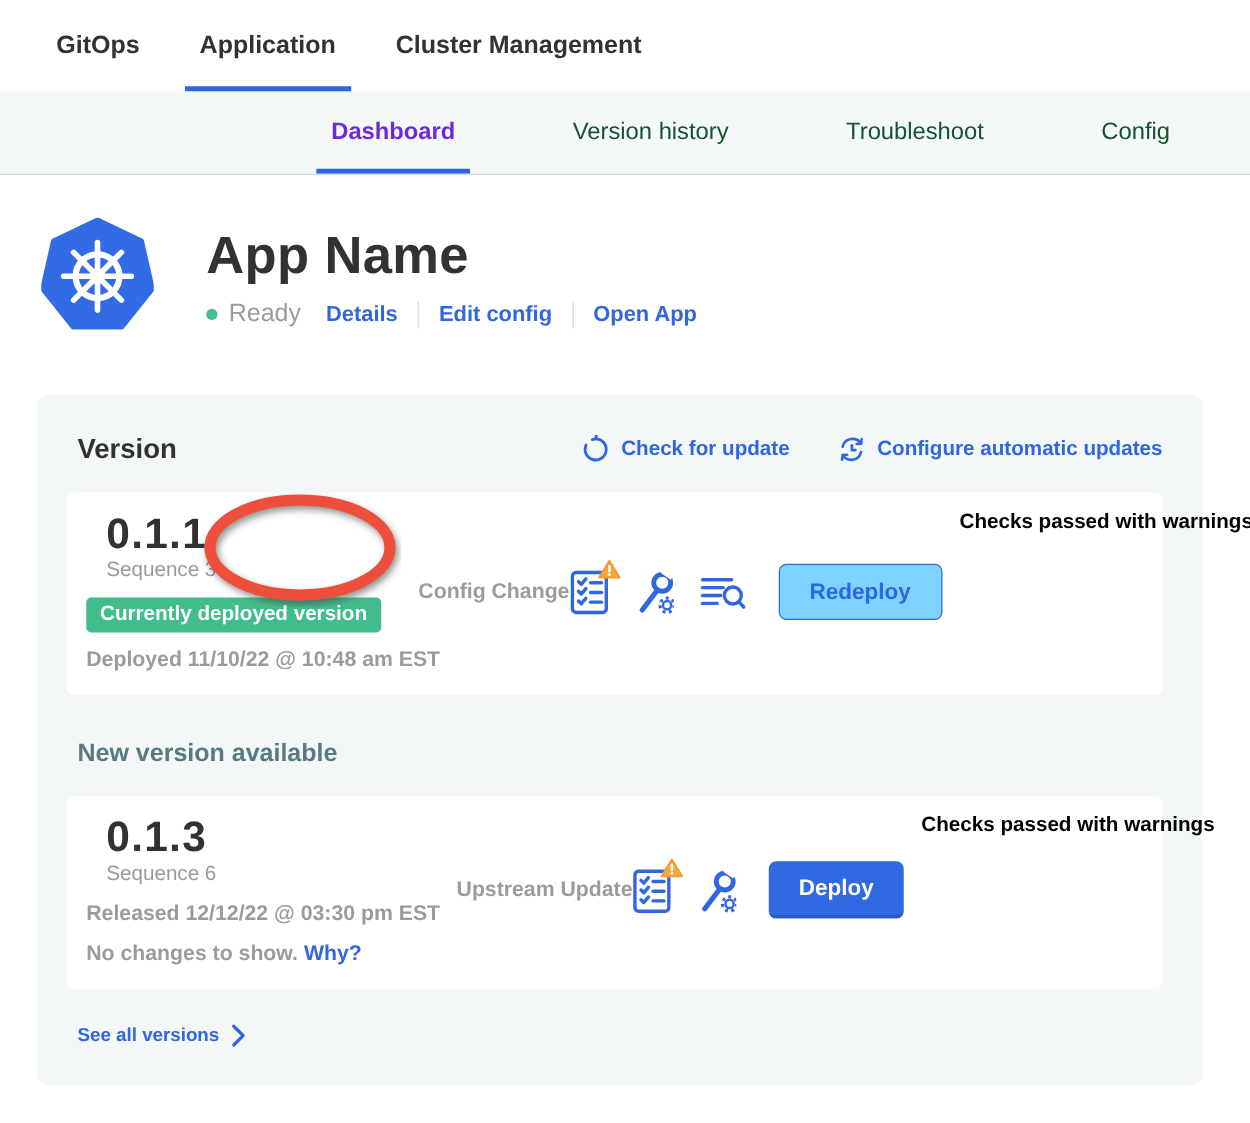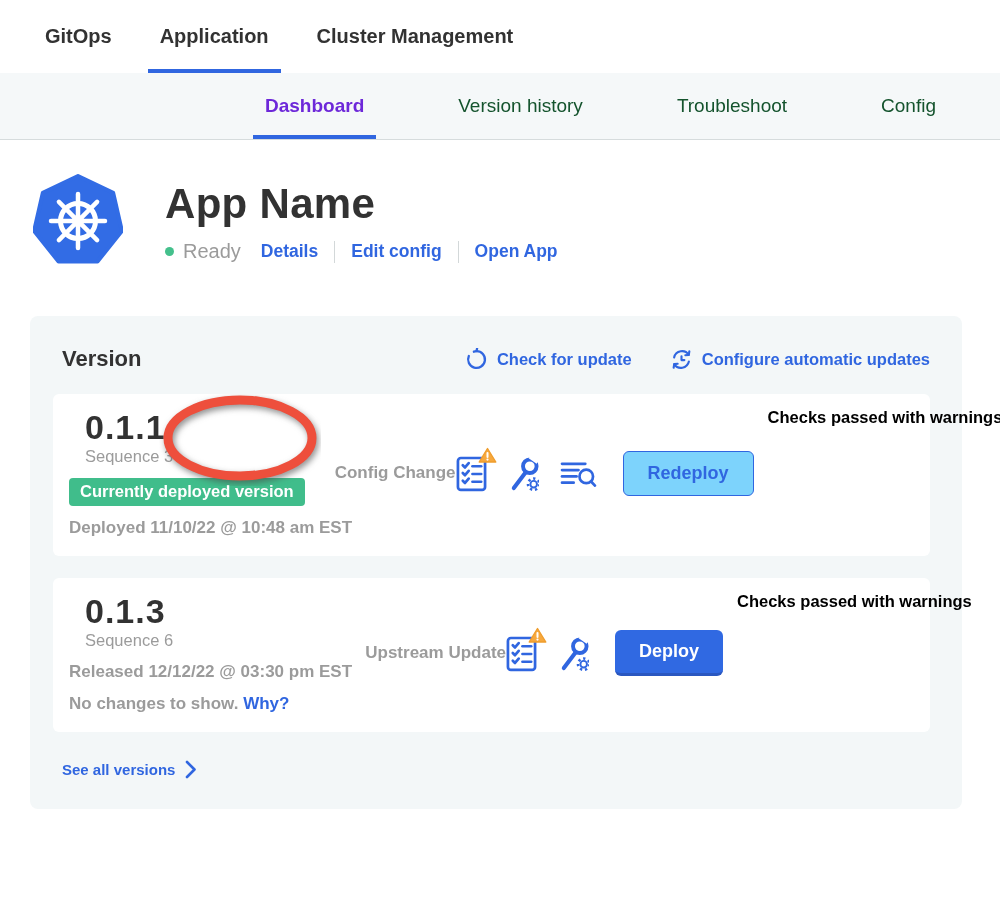--- a/index.html
+++ b/index.html
@@ -222,20 +222,21 @@
             </svg>
           </span>
         </div>
         <button class="btn btn-outline">Redeploy</button>
       </div>
       <div class="vchecks">Checks passed with warnings</div>
     </div>
   </div>
 
   
+  <div class="new-banner">New version available</div>
 
   
   <div class="vrow">
     <div class="vrow-left">
       <div class="vnum-line">
         <span class="vnum">0.1.3</span>
         <span class="vseq">Sequence 6</span>
       </div>
       <div class="vmeta">Released 12/12/22 @ 03:30 pm EST</div>
       <div class="vmeta">

